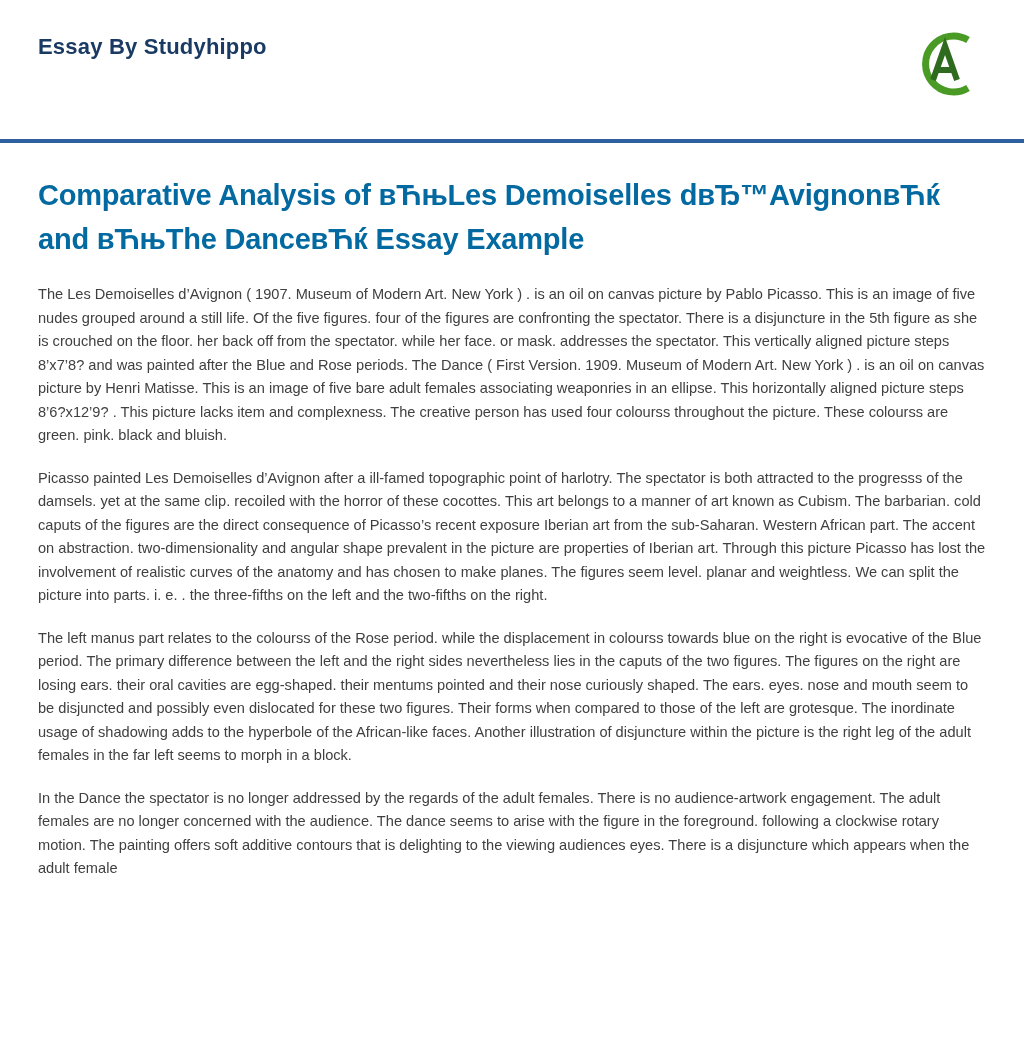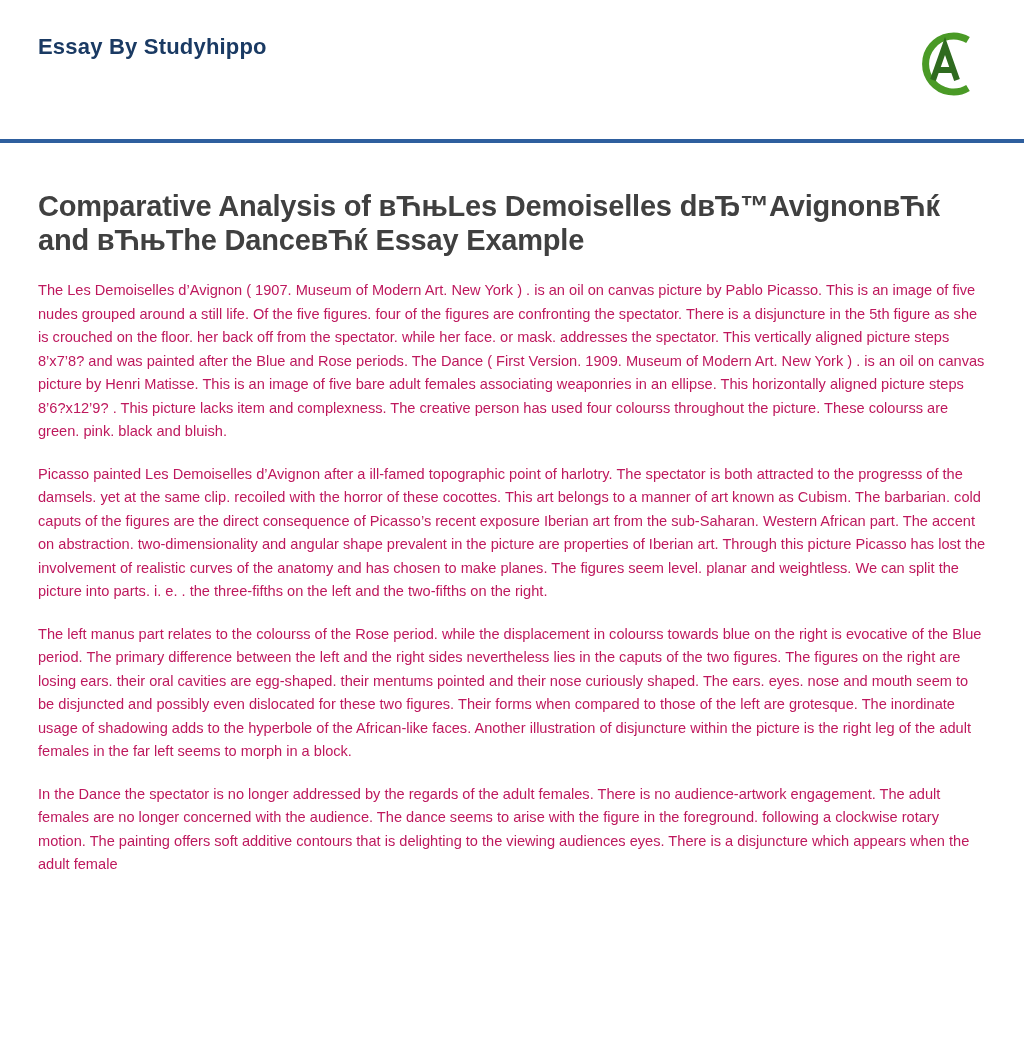--- a/index.html
+++ b/index.html
@@ -59,30 +59,30 @@
     background: #2e5f9e;
     width: 100%;
   }
 
   
   .content {
     padding: 30px 38px 0 38px;
   }
   h1.title {
     font-size: 29px;
-    line-height: 34px;
+    line-height: 44px;
     font-weight: bold;
-    color: #404040;
-    margin: 16px 0 22px 0;
+    color: #0369a1;
+    margin: 0 0 22px 0;
     letter-spacing: -0.2px;
   }
   .para {
     font-size: 14.6px;
     line-height: 23.5px;
-    color: #be185d;
+    color: #404040;
     margin: 0 0 19px 0;
     text-align: left;
   }
 </style>
 </head>
 <body>
 
 <div class="page">
 
   <div class="header">

